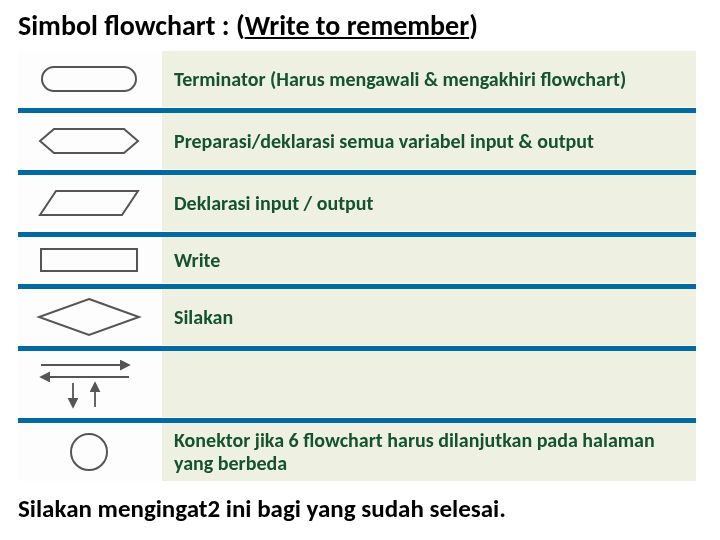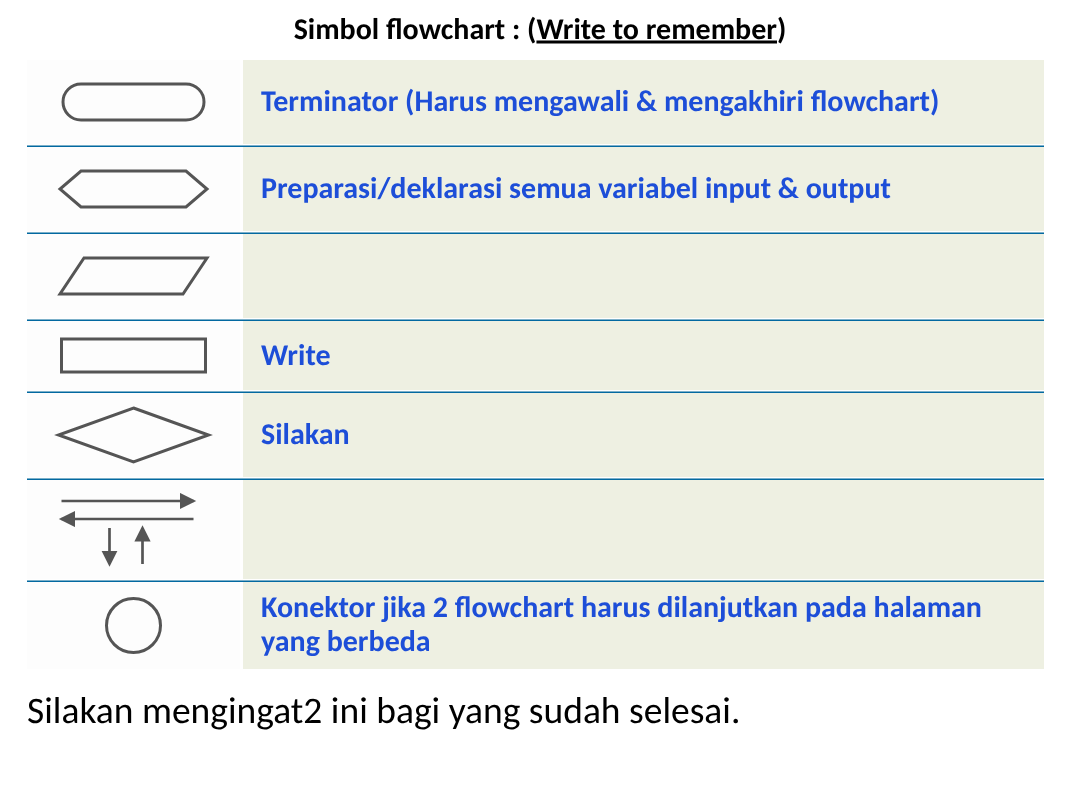--- a/index.html
+++ b/index.html
@@ -6,37 +6,36 @@
   body {
     width: 720px;
     height: 540px;
     background: #fff;
     font-family: Calibri, Arial, sans-serif;
     color: #000;
     padding: 8px 18px 0 18px;
     overflow: hidden;
   }
   .title {
-    font-size: 20px;
+    font-size: 28px;
     font-weight: 700;
     margin-bottom: 8px;
-    text-align: center;
   }
   .title .sub { text-decoration: underline; }
   .table-wrap {
     display: flex;
     flex-direction: column;
     background: #eef0e2;
     margin-bottom: 10px;
     width: 678px;
   }
   .row {
     display: flex;
     align-items: center;
-    border-top: 1px solid #0369a1;
+    border-top: 5px solid #0369a1;
     border-bottom: 1px solid #fff;
   }
   .row:first-child { border-top: none; }
   .row:last-child { border-bottom: none; }
   .cell-sym {
     width: 144px;
     min-height: 56px;
     background: #fdfdfd;
     border-right: 2px solid #fff;
     display: flex;
@@ -44,25 +43,25 @@
     justify-content: center;
     flex-shrink: 0;
     padding: 4px 0;
   }
   .cell-desc {
     flex: 1;
     padding: 6px 10px 6px 12px;
     font-size: 20px;
     font-weight: 700;
     line-height: 1.15;
-    color: #1d4ed8;
+    color: #14532d;
   }
   .footer {
     font-size: 25px;
-    font-weight: 400;
+    font-weight: 700;
     padding-top: 2px;
   }
   svg { display: block; }
 </style>
 </head>
 <body>
 
 <div class="title">
   <span>Simbol flowchart : (</span><span class="sub">Write to remember</span><span>)</span>
 </div>
@@ -86,20 +85,21 @@
     </div>
     <div class="cell-desc">Preparasi/deklarasi semua variabel input &amp; output</div>
   </div>
 
   <div class="row">
     <div class="cell-sym">
       <svg width="110" height="36" viewBox="0 0 110 36">
         <polygon points="22,6 104,6 88,30 6,30" fill="none" stroke="#555" stroke-width="2"></polygon>
       </svg>
     </div>
+    <div class="cell-desc">Deklarasi input / output</div>
   </div>
 
   <div class="row">
     <div class="cell-sym" style="min-height:46px">
       <svg width="104" height="32" viewBox="0 0 104 32">
         <rect x="4" y="5" width="96" height="22" fill="none" stroke="#555" stroke-width="2"></rect>
       </svg>
     </div>
     <div class="cell-desc">Write</div>
   </div>
@@ -128,18 +128,18 @@
       </svg>
     </div>
   </div>
 
   <div class="row">
     <div class="cell-sym">
       <svg width="50" height="50" viewBox="0 0 50 50">
         <circle cx="25" cy="25" r="18" fill="none" stroke="#555" stroke-width="2"></circle>
       </svg>
     </div>
-    <div class="cell-desc">Konektor jika 2 flowchart harus dilanjutkan pada halaman yang berbeda</div>
+    <div class="cell-desc">Konektor jika 6 flowchart harus dilanjutkan pada halaman yang berbeda</div>
   </div>
 
 </div>
 
 <div class="footer">Silakan mengingat2 ini bagi yang sudah selesai.</div>
 
 </body></html>

